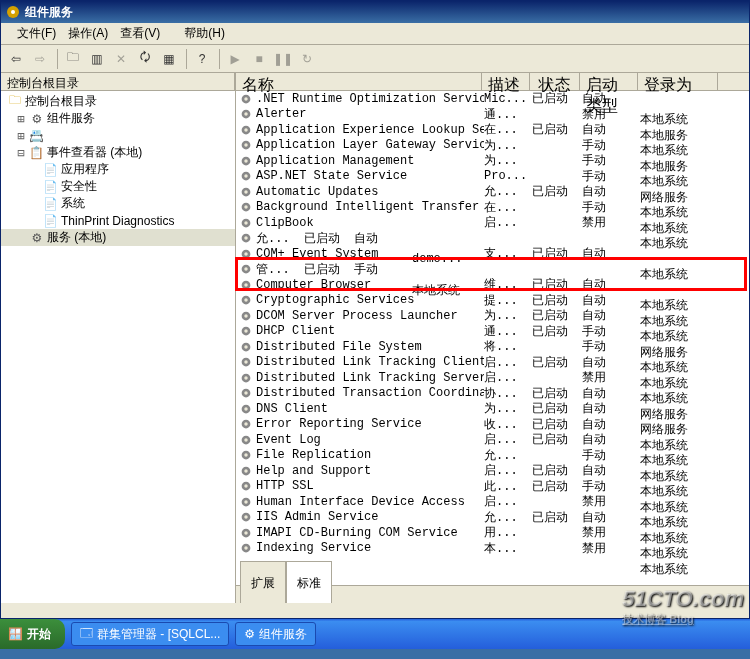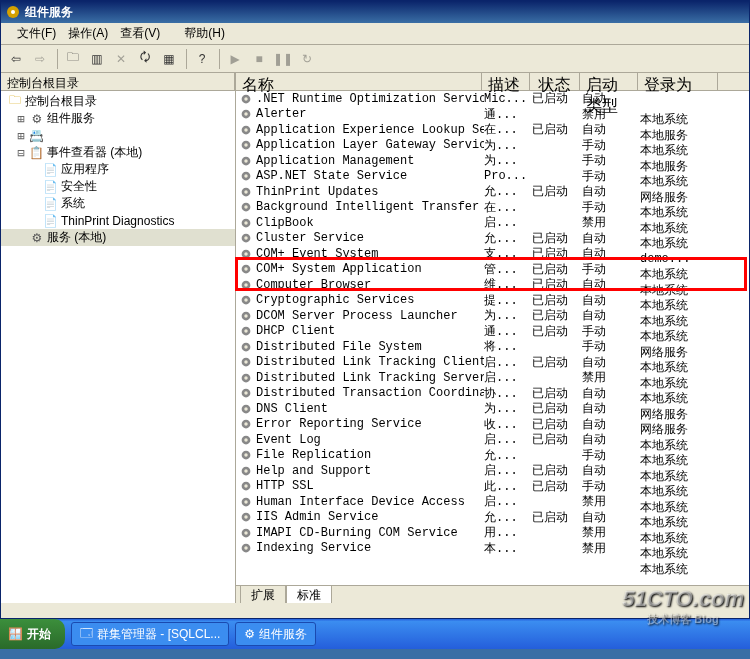--- a/index.html
+++ b/index.html
@@ -118,21 +118,21 @@
 .tabs-bottom {
   height: 20px;
   background:#ece9d8;
   border-top:1px solid #aca899;
   display:flex; align-items:end;
   padding-left: 4px;
 }
 .tab {
   border: 1px solid #aca899;
   border-bottom: none;
-  padding: 1px 10px;
+  padding: 13px 10px;
   background:#ece9d8;
   font-size:12px;
 }
 .tab.active { background:#fff; }
 
 .taskbar {
   height: 30px;
   background: linear-gradient(#245edb, #3b8df0 8%, #245edb);
   display:flex; align-items:center;
   padding: 0 0 0 0;
@@ -160,21 +160,21 @@
 .watermark {
   position: fixed;
   right: 6px; bottom: 32px;
   color: rgba(255,255,255,0.5);
   font-family: Arial, sans-serif;
   font-size: 22px;
   font-weight: bold;
   font-style: italic;
   text-shadow: 1px 1px 2px #000;
 }
-.watermark .sub { font-size:11px; font-style:normal; display:block; text-align:center; opacity:0.8;}
+.watermark .sub { font-size:11px; font-style:normal; display:block; text-align:left; opacity:0.8;text-decoration:underline;}
 </style>
 </head>
 <body>
 
 <div class="window">
   <div class="titlebar">
     <span class="ticon">
       <svg viewBox="0 0 16 16">
           <circle cx="8" cy="8" r="6" fill="#d4a000"></circle>
           <circle cx="8" cy="8" r="2" fill="#fff"></circle>
@@ -349,21 +349,21 @@
             <span class="c-start">手动</span>
             <span class="c-logon">网络服务</span>
           </div>
           <div class="svc-row">
             <span class="sicn">
               <svg width="14" height="14" viewBox="0 0 16 16">
                 <circle cx="8" cy="8" r="5" fill="#888"></circle>
                 <circle cx="8" cy="8" r="2" fill="#ece9d8"></circle>
               </svg>
             </span>
-            <span class="c-name">ThinPrint Updates</span>
+            <span class="c-name">Automatic Updates</span>
             <span class="c-desc">允...</span>
             <span class="c-stat">已启动</span>
             <span class="c-start">自动</span>
             <span class="c-logon">本地系统</span>
           </div>
           <div class="svc-row">
             <span class="sicn">
               <svg width="14" height="14" viewBox="0 0 16 16">
                 <circle cx="8" cy="8" r="5" fill="#888"></circle>
                 <circle cx="8" cy="8" r="2" fill="#ece9d8"></circle>
@@ -388,21 +388,20 @@
             <span class="c-start">禁用</span>
             <span class="c-logon">本地系统</span>
           </div>
           <div class="svc-row">
             <span class="sicn">
               <svg width="14" height="14" viewBox="0 0 16 16">
                 <circle cx="8" cy="8" r="5" fill="#888"></circle>
                 <circle cx="8" cy="8" r="2" fill="#ece9d8"></circle>
               </svg>
             </span>
-            <span class="c-name">Cluster Service</span>
             <span class="c-desc">允...</span>
             <span class="c-stat">已启动</span>
             <span class="c-start">自动</span>
             <span class="c-logon">demo...</span>
           </div>
           <div class="svc-row">
             <span class="sicn">
               <svg width="14" height="14" viewBox="0 0 16 16">
                 <circle cx="8" cy="8" r="5" fill="#888"></circle>
                 <circle cx="8" cy="8" r="2" fill="#ece9d8"></circle>
@@ -414,21 +413,20 @@
             <span class="c-start">自动</span>
             <span class="c-logon">本地系统</span>
           </div>
           <div class="svc-row">
             <span class="sicn">
               <svg width="14" height="14" viewBox="0 0 16 16">
                 <circle cx="8" cy="8" r="5" fill="#888"></circle>
                 <circle cx="8" cy="8" r="2" fill="#ece9d8"></circle>
               </svg>
             </span>
-            <span class="c-name">COM+ System Application</span>
             <span class="c-desc">管...</span>
             <span class="c-stat">已启动</span>
             <span class="c-start">手动</span>
             <span class="c-logon">本地系统</span>
           </div>
           <div class="svc-row">
             <span class="sicn">
               <svg width="14" height="14" viewBox="0 0 16 16">
                 <circle cx="8" cy="8" r="5" fill="#888"></circle>
                 <circle cx="8" cy="8" r="2" fill="#ece9d8"></circle>

